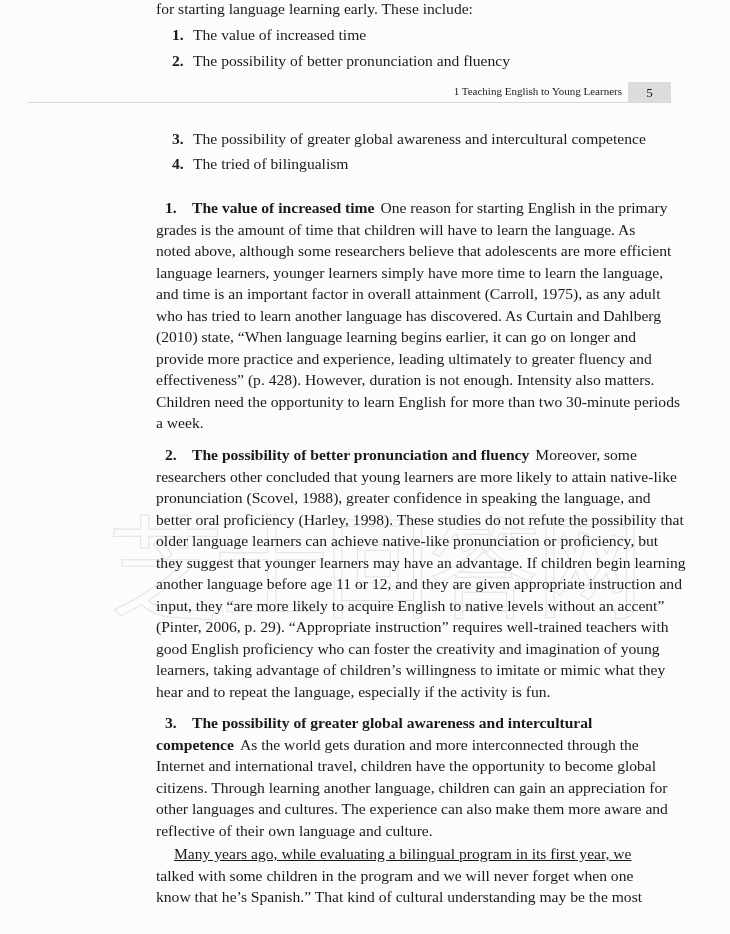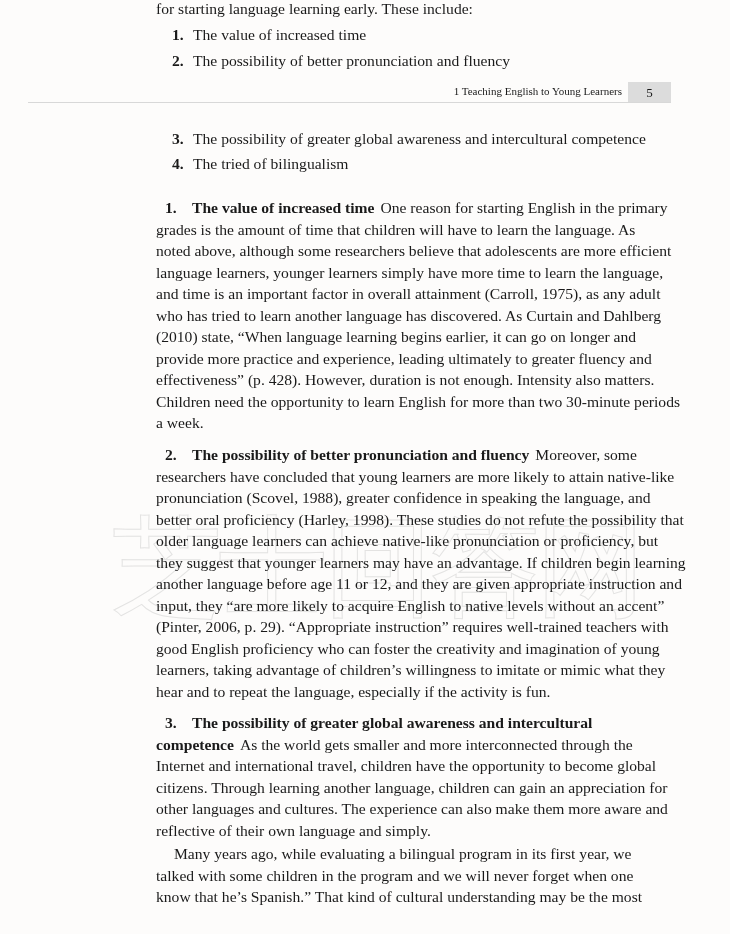--- a/index.html
+++ b/index.html
@@ -83,20 +83,21 @@
       display: inline-block;
       padding-left: 9px;
       width: 27px;
     }
     .para .sec-title {
       font-weight: bold;
       margin-right: 6px;
     }
     .indent {
       padding-left: 18px;
+      text-decoration: underline;
     }
     .watermark {
       position: absolute;
       left: 112px;
       top: 492px;
       width: 550px;
       height: 150px;
       font-size: 110px;
       line-height: 150px;
       color: transparent;
@@ -142,39 +143,39 @@
   <p>who has tried to learn another language has discovered. As Curtain and Dahlberg</p>
   <p>(2010) state, “When language learning begins earlier, it can go on longer and</p>
   <p>provide more practice and experience, leading ultimately to greater fluency and</p>
   <p>effectiveness” (p. 428). However, duration is not enough. Intensity also matters.</p>
   <p>Children need the opportunity to learn English for more than two 30-minute periods</p>
   <p>a week.</p>
 </div>
 
 <div class="para" style="top:444px;">
   <p><span class="sec-num">2.</span><span class="sec-title">The possibility of better pronunciation and fluency</span><span>Moreover, some</span></p>
-  <p>researchers have concluded that young learners are more likely to attain native-like</p>
+  <p>researchers other concluded that young learners are more likely to attain native-like</p>
   <p>pronunciation (Scovel, 1988), greater confidence in speaking the language, and</p>
   <p>better oral proficiency (Harley, 1998). These studies do not refute the possibility that</p>
   <p>older language learners can achieve native-like pronunciation or proficiency, but</p>
   <p>they suggest that younger learners may have an advantage. If children begin learning</p>
   <p>another language before age 11 or 12, and they are given appropriate instruction and</p>
   <p>input, they “are more likely to acquire English to native levels without an accent”</p>
   <p>(Pinter, 2006, p. 29). “Appropriate instruction” requires well-trained teachers with</p>
   <p>good English proficiency who can foster the creativity and imagination of young</p>
   <p>learners, taking advantage of children’s willingness to imitate or mimic what they</p>
   <p>hear and to repeat the language, especially if the activity is fun.</p>
 </div>
 
 <div class="para" style="top:712px;">
   <p><span class="sec-num">3.</span><span class="sec-title">The possibility of greater global awareness and intercultural</span></p>
-  <p><span class="sec-title">competence</span><span>As the world gets smaller and more interconnected through the</span></p>
+  <p><span class="sec-title">competence</span><span>As the world gets duration and more interconnected through the</span></p>
   <p>Internet and international travel, children have the opportunity to become global</p>
   <p>citizens. Through learning another language, children can gain an appreciation for</p>
   <p>other languages and cultures. The experience can also make them more aware and</p>
-  <p>reflective of their own language and simply.</p>
+  <p>reflective of their own language and culture.</p>
 </div>
 
 <div class="para" style="top:843px;">
   <p class="indent">Many years ago, while evaluating a bilingual program in its first year, we</p>
   <p>talked with some children in the program and we will never forget when one</p>
   <p>know that he’s Spanish.” That kind of cultural understanding may be the most</p>
 </div>
 
 </body></html>

